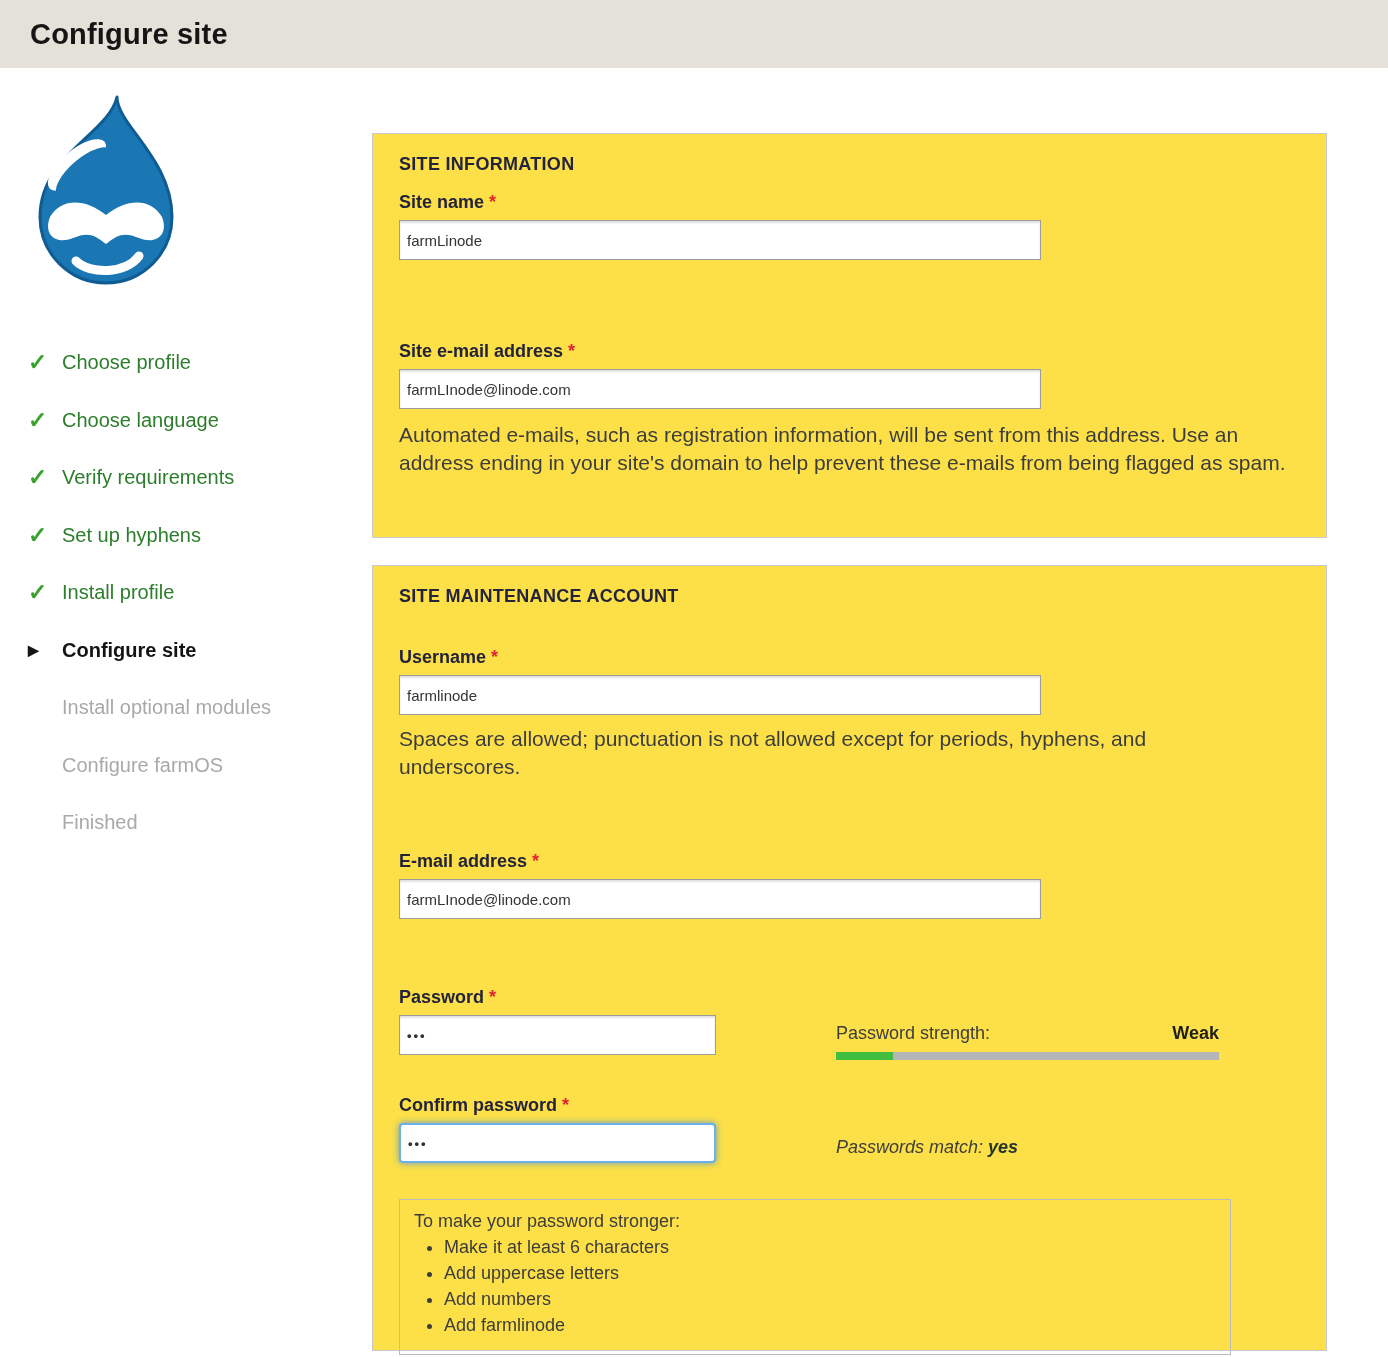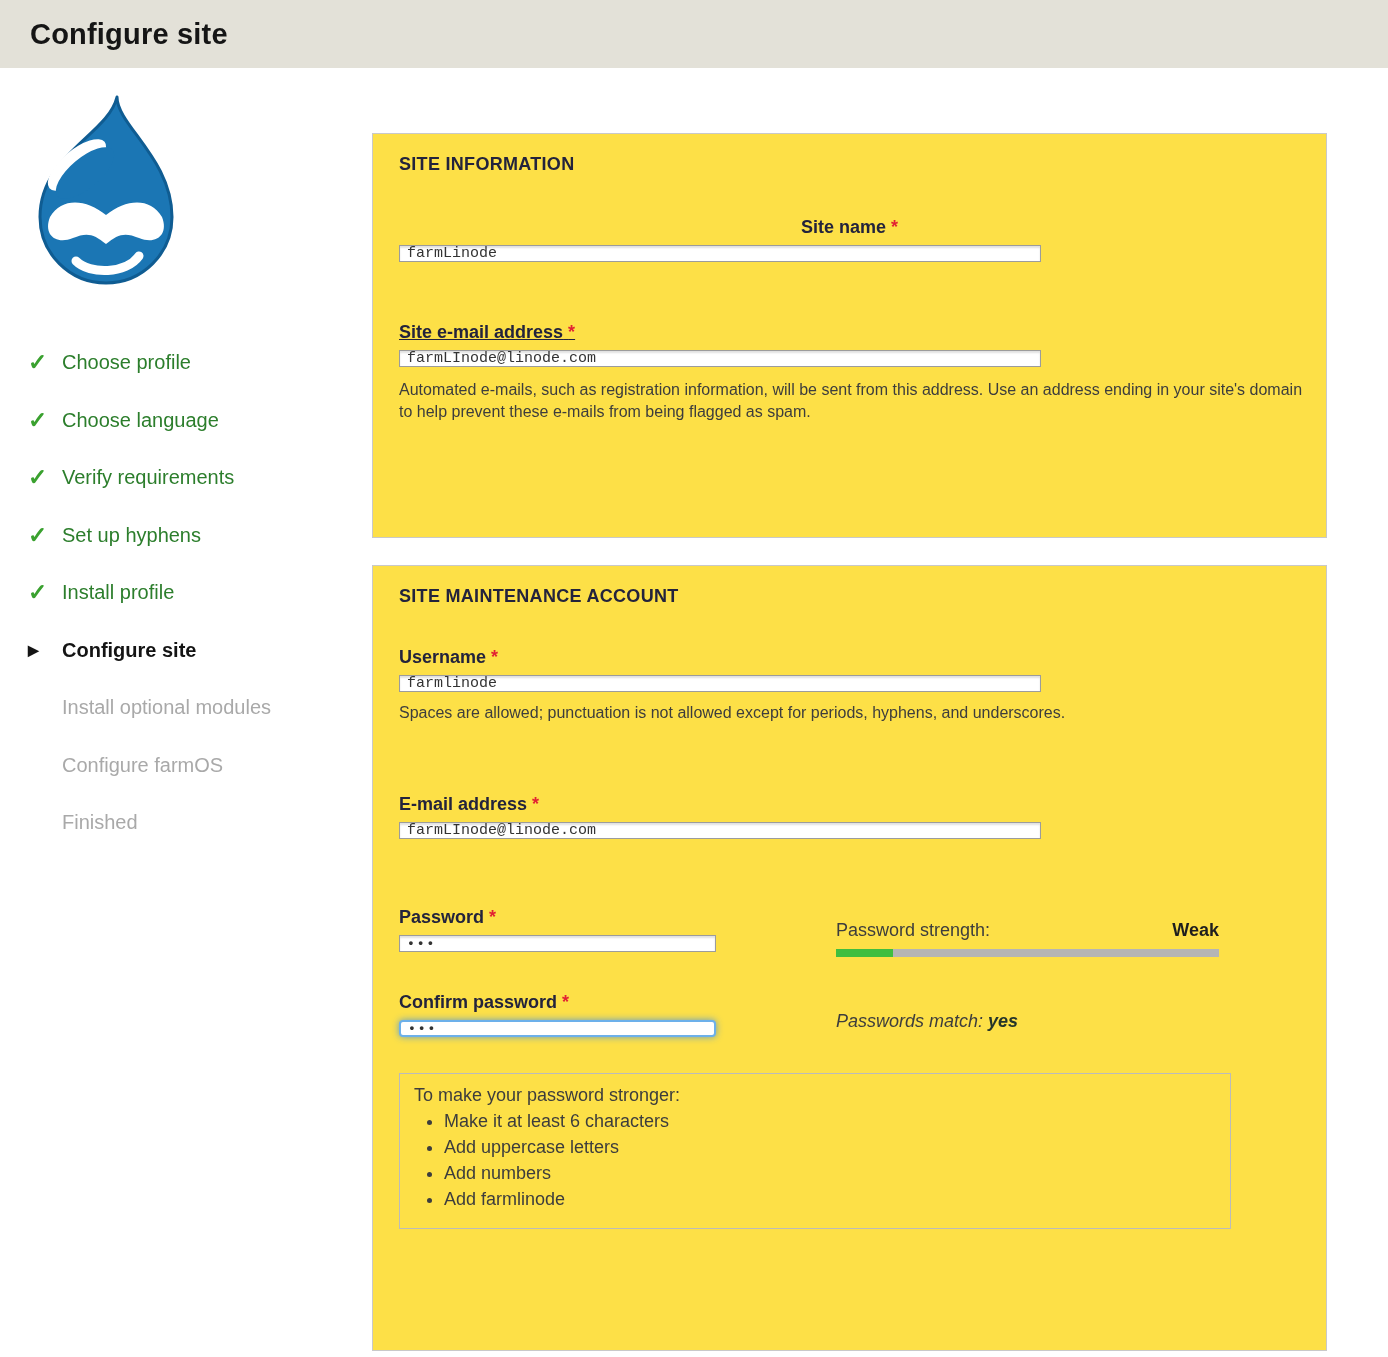--- a/index.html
+++ b/index.html
@@ -24,29 +24,29 @@
 
   
   .main { position:absolute; left:372px; top:133px; width:955px; }
   .fieldset { position:absolute; left:0; width:955px; border:1px solid #c9c9c9; background:#fde047; padding:0 26px; }
   .fs1 { top:0; height:405px; }
   .fs2 { top:432px; height:786px; }
   .legend { margin-top:20px; font-size:18px; font-weight:bold; color:#23233c; letter-spacing:.3px; }
 
   .lab { font-size:18px; font-weight:bold; color:#23233c; }
   .req { color:#e22233; font-weight:bold; }
-  .txt { display:block; width:642px; height:17px; border:1px solid #9c9c9c; box-shadow:inset 0 2px 2px rgba(0,0,0,.12); font-family:Liberation Mono, monospace; font-size:15px; color:#333; padding:0 7px; background:#fff; outline:none; }
+  .txt { display:block; width:642px; height:40px; border:1px solid #9c9c9c; box-shadow:inset 0 2px 2px rgba(0,0,0,.12); font-family:Liberation Sans, sans-serif; font-size:15px; color:#333; padding:0 7px; background:#fff; outline:none; }
   .txt.narrow { width:317px; }
   .txt.pw { font-size:13px; letter-spacing:2px; font-weight:bold; }
   .txt.focused { border:2px solid #6cb0ea; border-radius:4px; box-shadow:0 0 7px rgba(80,150,220,.9); }
-  .desc { font-size:16px; color:#3d3d3d; line-height:22px; }
-
-  .mt-label1 { margin-top:42px;text-align:center; }
+  .desc { font-size:21px; color:#3d3d3d; line-height:28px; }
+
+  .mt-label1 { margin-top:17px; }
   .mt-input { margin-top:7px; }
-  .mt-label2 { margin-top:60px;text-decoration:underline; }
+  .mt-label2 { margin-top:81px; }
   .mt-desc1 { margin-top:12px; width:905px; }
   .mt-ulabel { margin-top:40px; }
   .mt-udesc { margin-top:10px; width:820px; }
   .mt-elabel { margin-top:70px; }
   .mt-prow { margin-top:68px; }
   .mt-crow { margin-top:40px; }
 
   .pwrow { display:flex; align-items:flex-end; }
   .pw-left { width:317px; flex:0 0 317px; }
   .pw-right { margin-left:120px; width:383px; }

